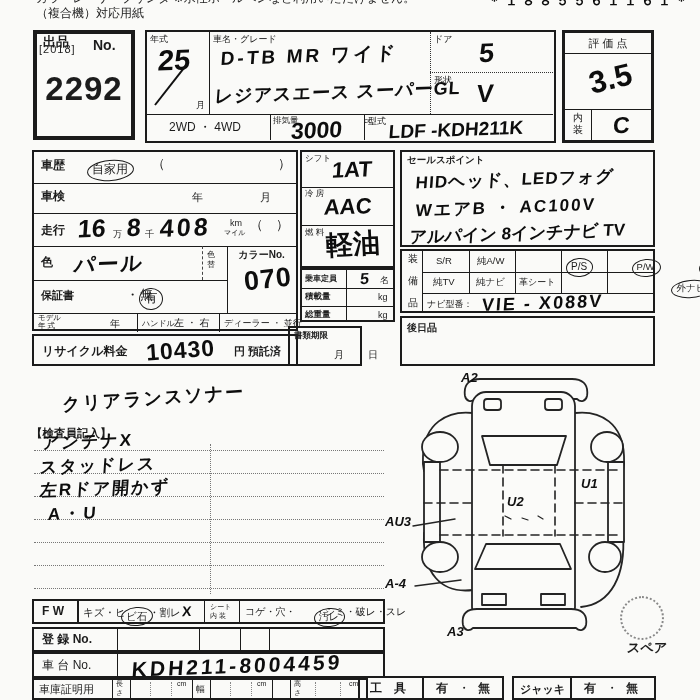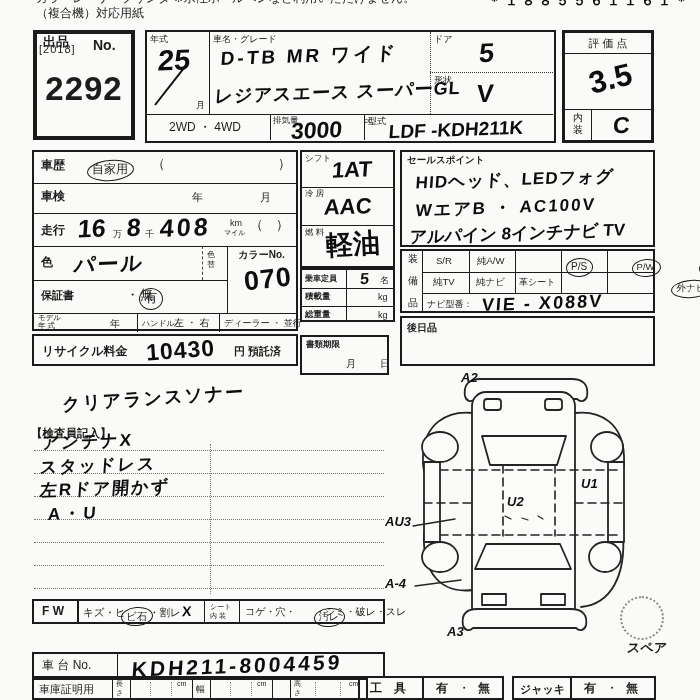--- a/index.html
+++ b/index.html
@@ -149,21 +149,21 @@
     <div class="hl" style="left:0; top:36px; width:91px;"></div>
     <div class="vl" style="left:44px; top:0; height:50px;"></div>
     <span class="t lbl" style="left:3px; top:4px; font-size:8px; font-weight:bold;">乗車定員</span>
     <span class="t hw sk" style="left:58px; top:0px; font-size:16px;">5</span>
     <span class="t lbl" style="left:78px; top:5px; font-size:9px;">名</span>
     <span class="t lbl" style="left:3px; top:22px; font-size:8.5px; font-weight:bold;">積載量</span>
     <span class="t lbl" style="left:76px; top:22px; font-size:9px;">kg</span>
     <span class="t lbl" style="left:3px; top:40px; font-size:8.5px; font-weight:bold;">総重量</span>
     <span class="t lbl" style="left:76px; top:40px; font-size:9px;">kg</span>
   </div>
-  <div class="bx" style="left:300px; top:326px; width:89px; height:40px;margin-top:9px;">
+  <div class="bx" style="left:288px; top:326px; width:74px; height:40px;">
     <span class="t lbl" style="left:4px; top:3px; font-size:8.5px; font-weight:bold;">書類期限</span>
     <span class="t lbl" style="left:44px; top:21px; font-size:10px;">月</span>
     <span class="t lbl" style="left:78px; top:21px; font-size:10px;">日</span>
   </div>
 
   <div class="bx" style="left:400px; top:150px; width:255px; height:97px;">
     <span class="t lbl" style="left:5px; top:3px; font-size:9.5px; font-weight:bold;">セールスポイント</span>
     <span class="t hw sk" style="left:14px; top:18px; font-size:17px; letter-spacing:1px;">HIDヘッド、LEDフォグ</span>
     <span class="t hw sk" style="left:14px; top:46px; font-size:17px; letter-spacing:2px;">WエアB ・ AC100V</span>
     <span class="t hw sk" style="left:8px; top:72px; font-size:17px;">アルパイン 8インチナビ TV</span>
@@ -266,20 +266,27 @@
     <span class="t circ" style="left:92px; top:5px; font-size:10.5px;">ビ石</span>
     <span class="t" style="left:115px; top:5px; font-size:10.5px;">・割レ</span>
     <span class="t hw sk" style="left:148px; top:2px; font-size:14px;">X</span>
     <span class="t lbl" style="left:176px; top:2px; font-size:7px;">シート</span>
     <span class="t lbl" style="left:176px; top:11px; font-size:7px;">内 装</span>
     <span class="t" style="left:211px; top:5px; font-size:10px;">コゲ・穴・</span>
     <span class="t circ" style="left:259px; top:5px; font-size:10px;">汚レ</span>
     <span class="t" style="left:281px; top:5px; font-size:10px;">・シミ・破レ・スレ</span>
   </div>
 
+  <div class="bx" style="left:32px; top:627px; width:353px; height:25px;">
+    <div class="vl" style="left:83px; top:0; height:21px;"></div>
+    <div class="vl" style="left:165px; top:0; height:21px;"></div>
+    <div class="vl" style="left:206px; top:0; height:21px;"></div>
+    <div class="vl" style="left:235px; top:0; height:21px;"></div>
+    <span class="t" style="left:8px; top:4px; font-size:12px; font-weight:bold;">登 録 No.</span>
+  </div>
   <div class="bx" style="left:32px; top:652px; width:353px; height:26px;">
     <div class="vl" style="left:83px; top:0; height:22px;"></div>
     <span class="t" style="left:8px; top:5px; font-size:12px; font-weight:normal;">車 台 No.</span>
     <span class="t hw sk" style="left:98px; top:0px; font-size:21px; letter-spacing:3px;">KDH211-8004459</span>
   </div>
 
   <div class="bx" style="left:32px; top:678px; width:336px; height:22px;">
     <div class="vl" style="left:78px; top:0; height:18px;"></div>
     <div class="vl" style="left:96px; top:0; height:18px;"></div>
     <div class="vl" style="left:158px; top:0; height:18px;"></div>

